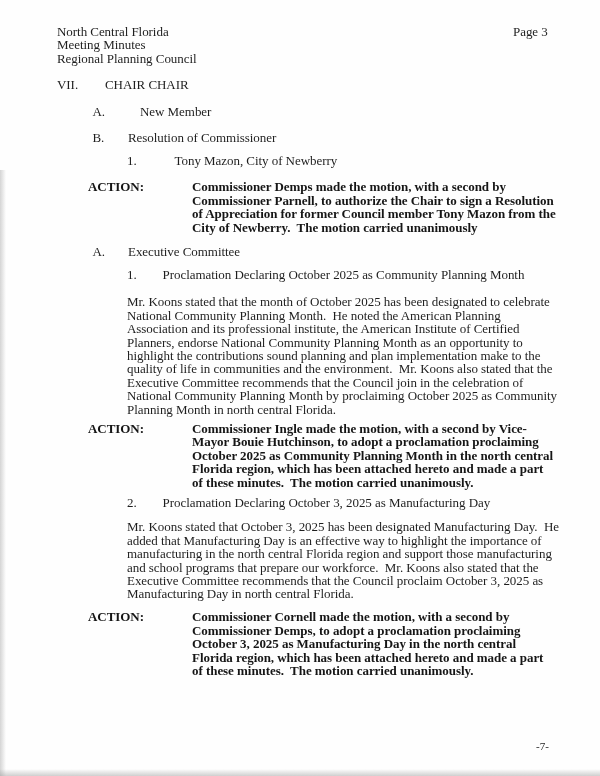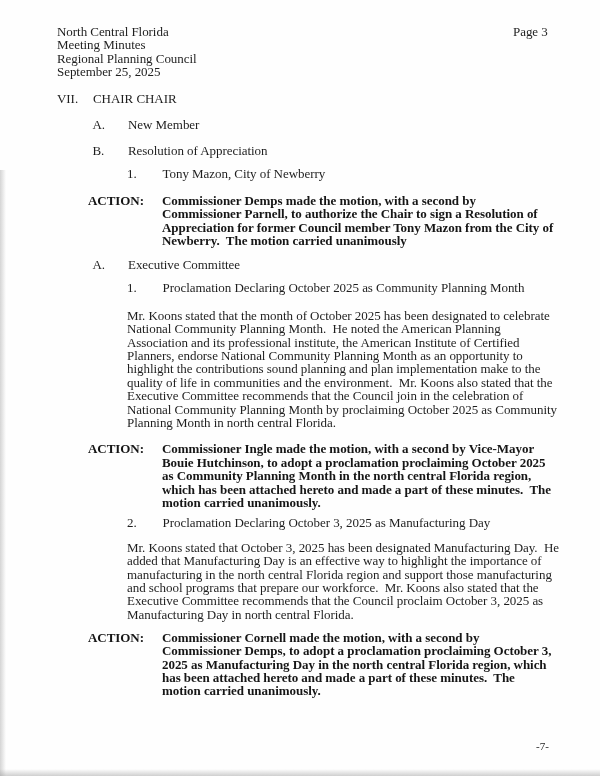--- a/index.html
+++ b/index.html
@@ -58,28 +58,29 @@
 
   .body-text {
     margin-left: 70px;
     width: 432px;
   }
   .action-row {
     display: flex;
     margin-left: 31px;
     font-weight: bold;
     color: #161616;
+    gap: 30px;
   }
   .action-row .action-label { width: 74px; flex: none; }
   .action-row .action-text { width: 392px; }
 
-  .mb-lg  { margin-bottom: 13px; }
+  .mb-lg  { margin-bottom: 13px; gap: 12px; }
   .mb-md  { margin-bottom: 11px; }
   .mb-sm  { margin-bottom: 9.5px; }
-  .mb-xs  { margin-bottom: 13px; }
+  .mb-xs  { margin-bottom: 6px; }
   .mb-para{ margin-bottom: 14px; }
   .mb-act { margin-bottom: 7px; }
 
   .footer-page-number {
     position: absolute;
     left: 536px;
     top: 740px;
     font-family: "Liberation Serif", serif;
     font-size: 11px;
     color: #1e1e1e;
@@ -91,38 +92,37 @@
 <div class="page">
   <div class="scan-edge-left"></div>
   <div class="scan-edge-bottom"></div>
 
   <div class="content">
 
     <div class="header-block">
       <div class="txt">North Central Florida</div>
       <div class="txt">Meeting Minutes</div>
       <div class="txt">Regional Planning Council</div>
-      <div class="txt">September 25, 2025</div>
       <div class="page-label txt">Page 3</div>
     </div>
 
     <div class="row row-l0 mb-lg">
       <span class="num txt">VII.</span>
       <span class="txt">CHAIR CHAIR</span>
     </div>
 
     <div class="row row-l1 mb-lg">
       <span class="num txt">A.</span>
       <span class="txt">New Member</span>
     </div>
 
 
     <div class="row row-l1 mb-sm">
       <span class="num txt">B.</span>
-      <span class="txt">Resolution of Appreciation</span>
+      <span class="txt">Resolution of Commissioner</span>
     </div>
 
     <div class="row row-l2 mb-lg">
       <span class="num txt">1.</span>
       <span class="txt">Tony Mazon, City of Newberry</span>
     </div>
 
     <div class="action-row mb-md">
       <span class="action-label txt">ACTION:</span>
       <span class="action-text txt">Commissioner Demps made the motion, with a second by Commissioner Parnell, to authorize the Chair to sign a Resolution of Appreciation for former Council member Tony Mazon from the City of Newberry.  The motion carried unanimously</span>

